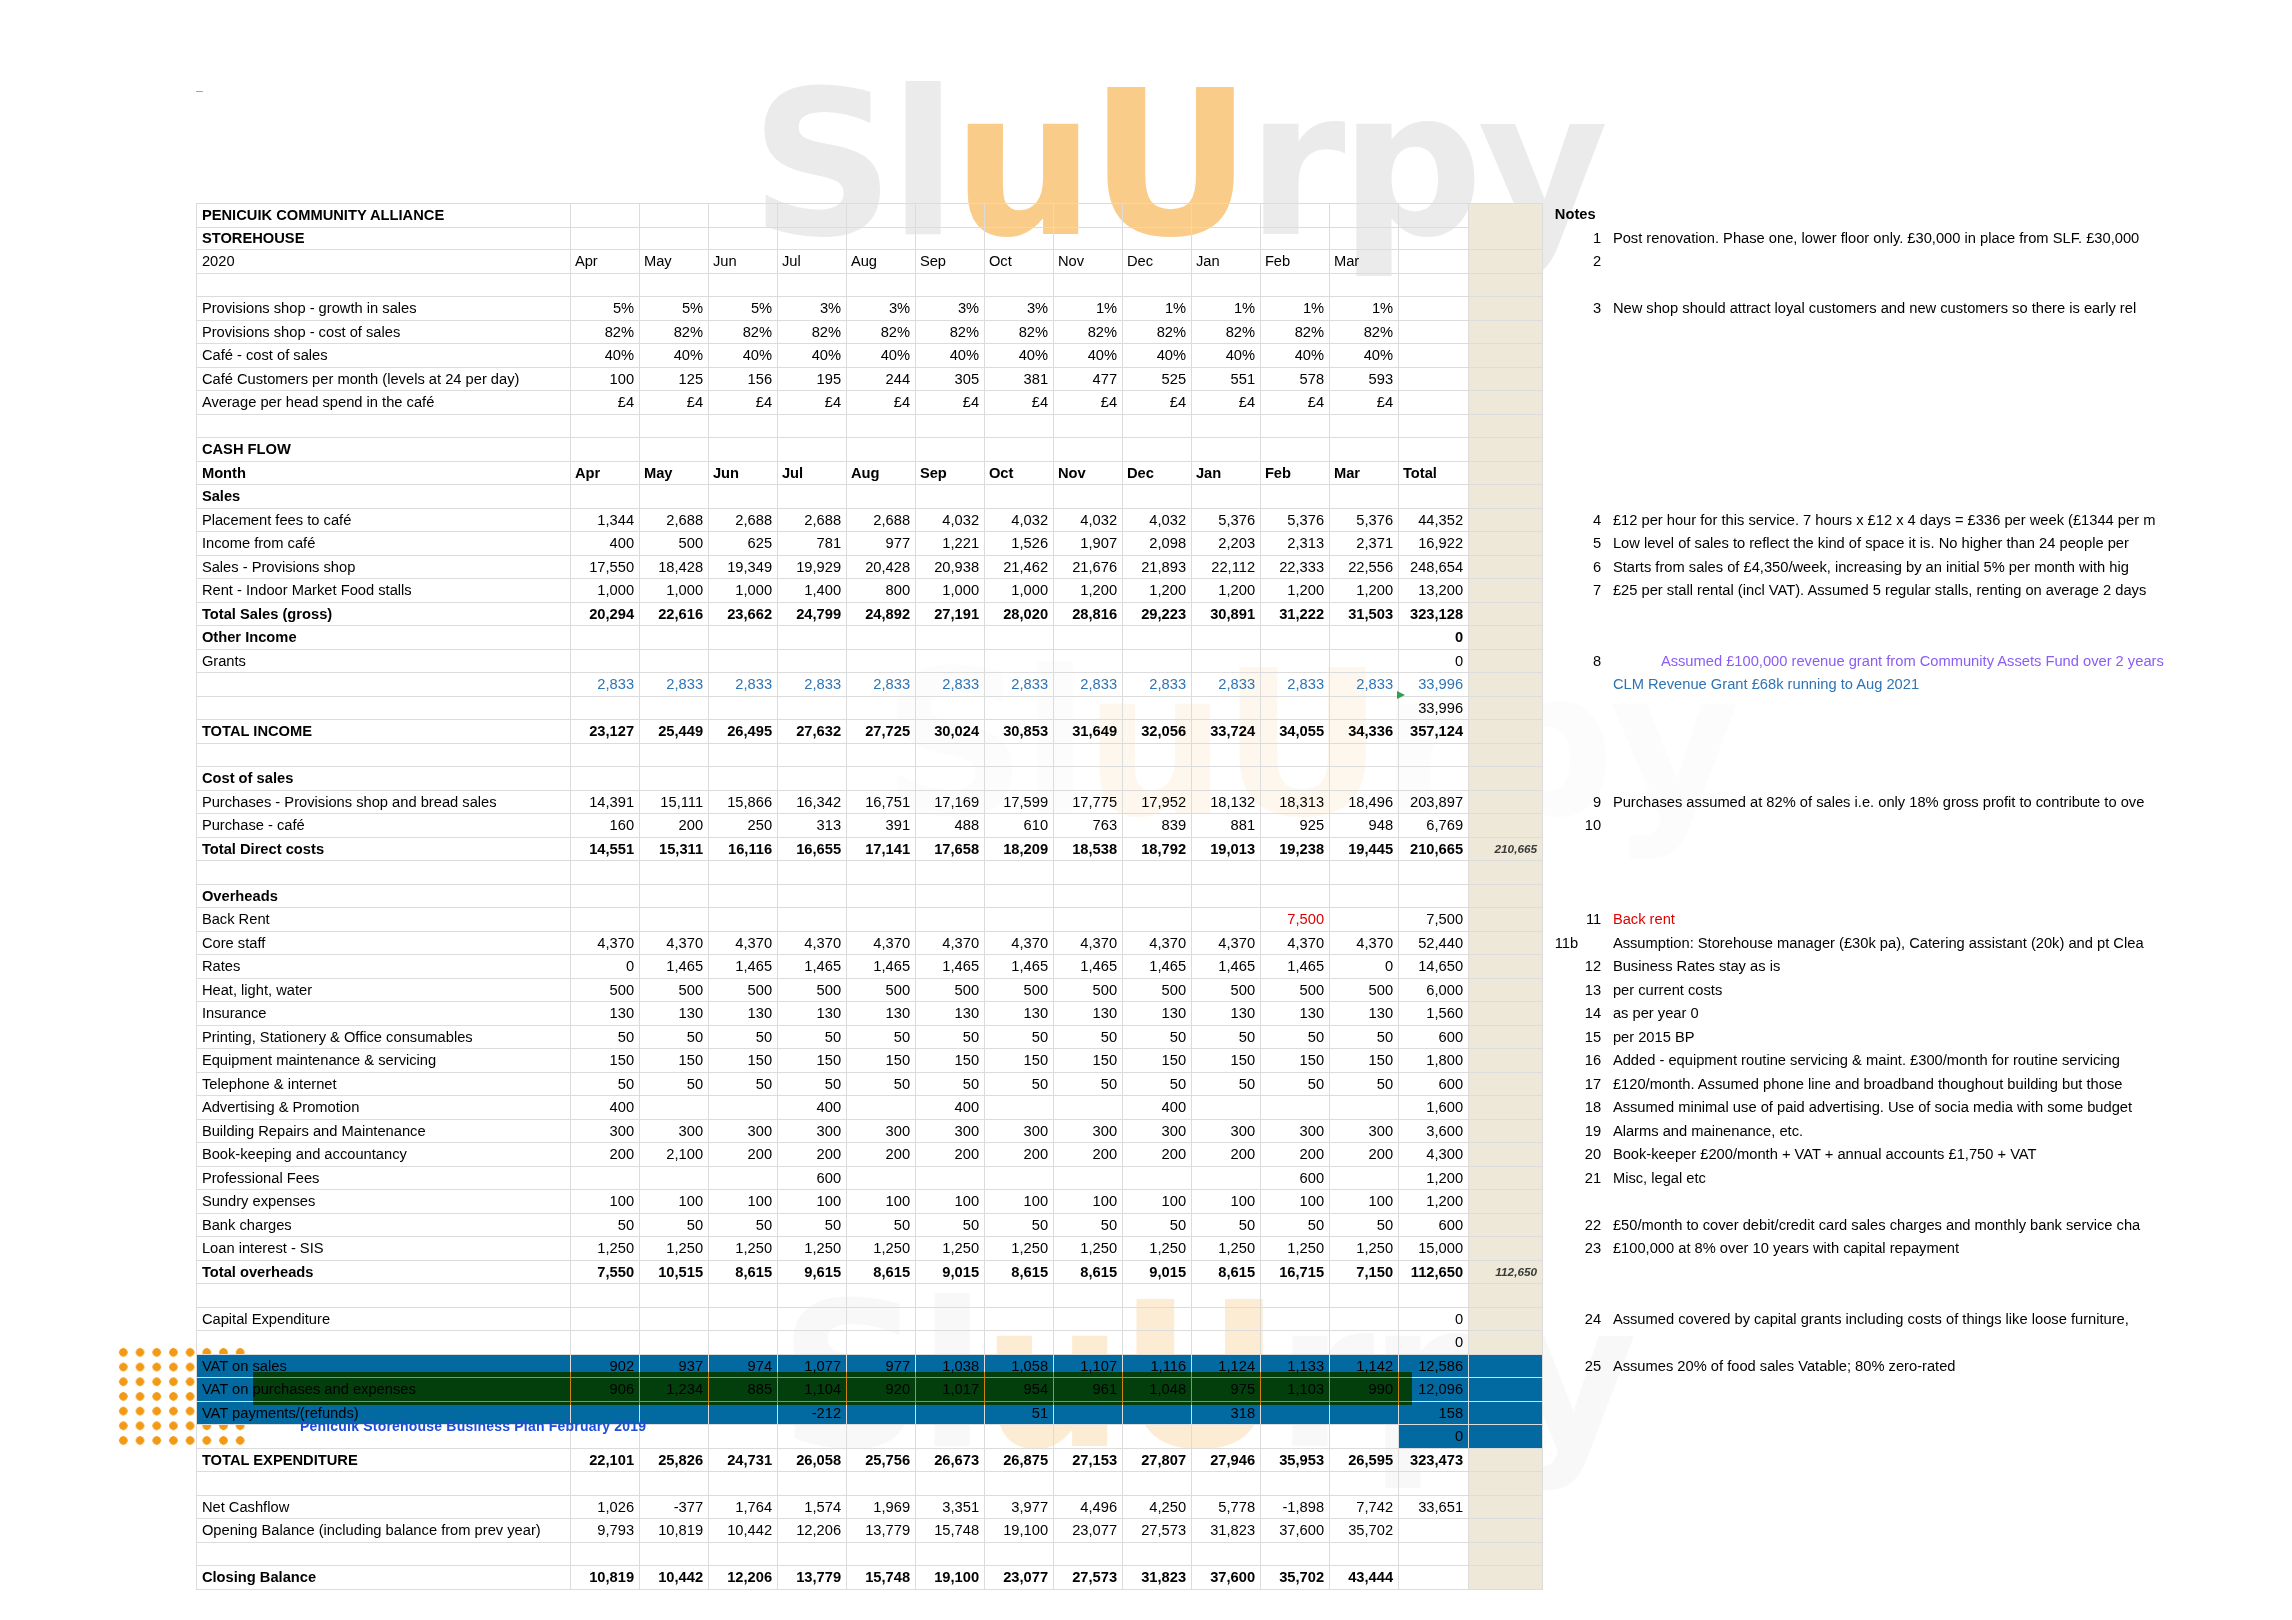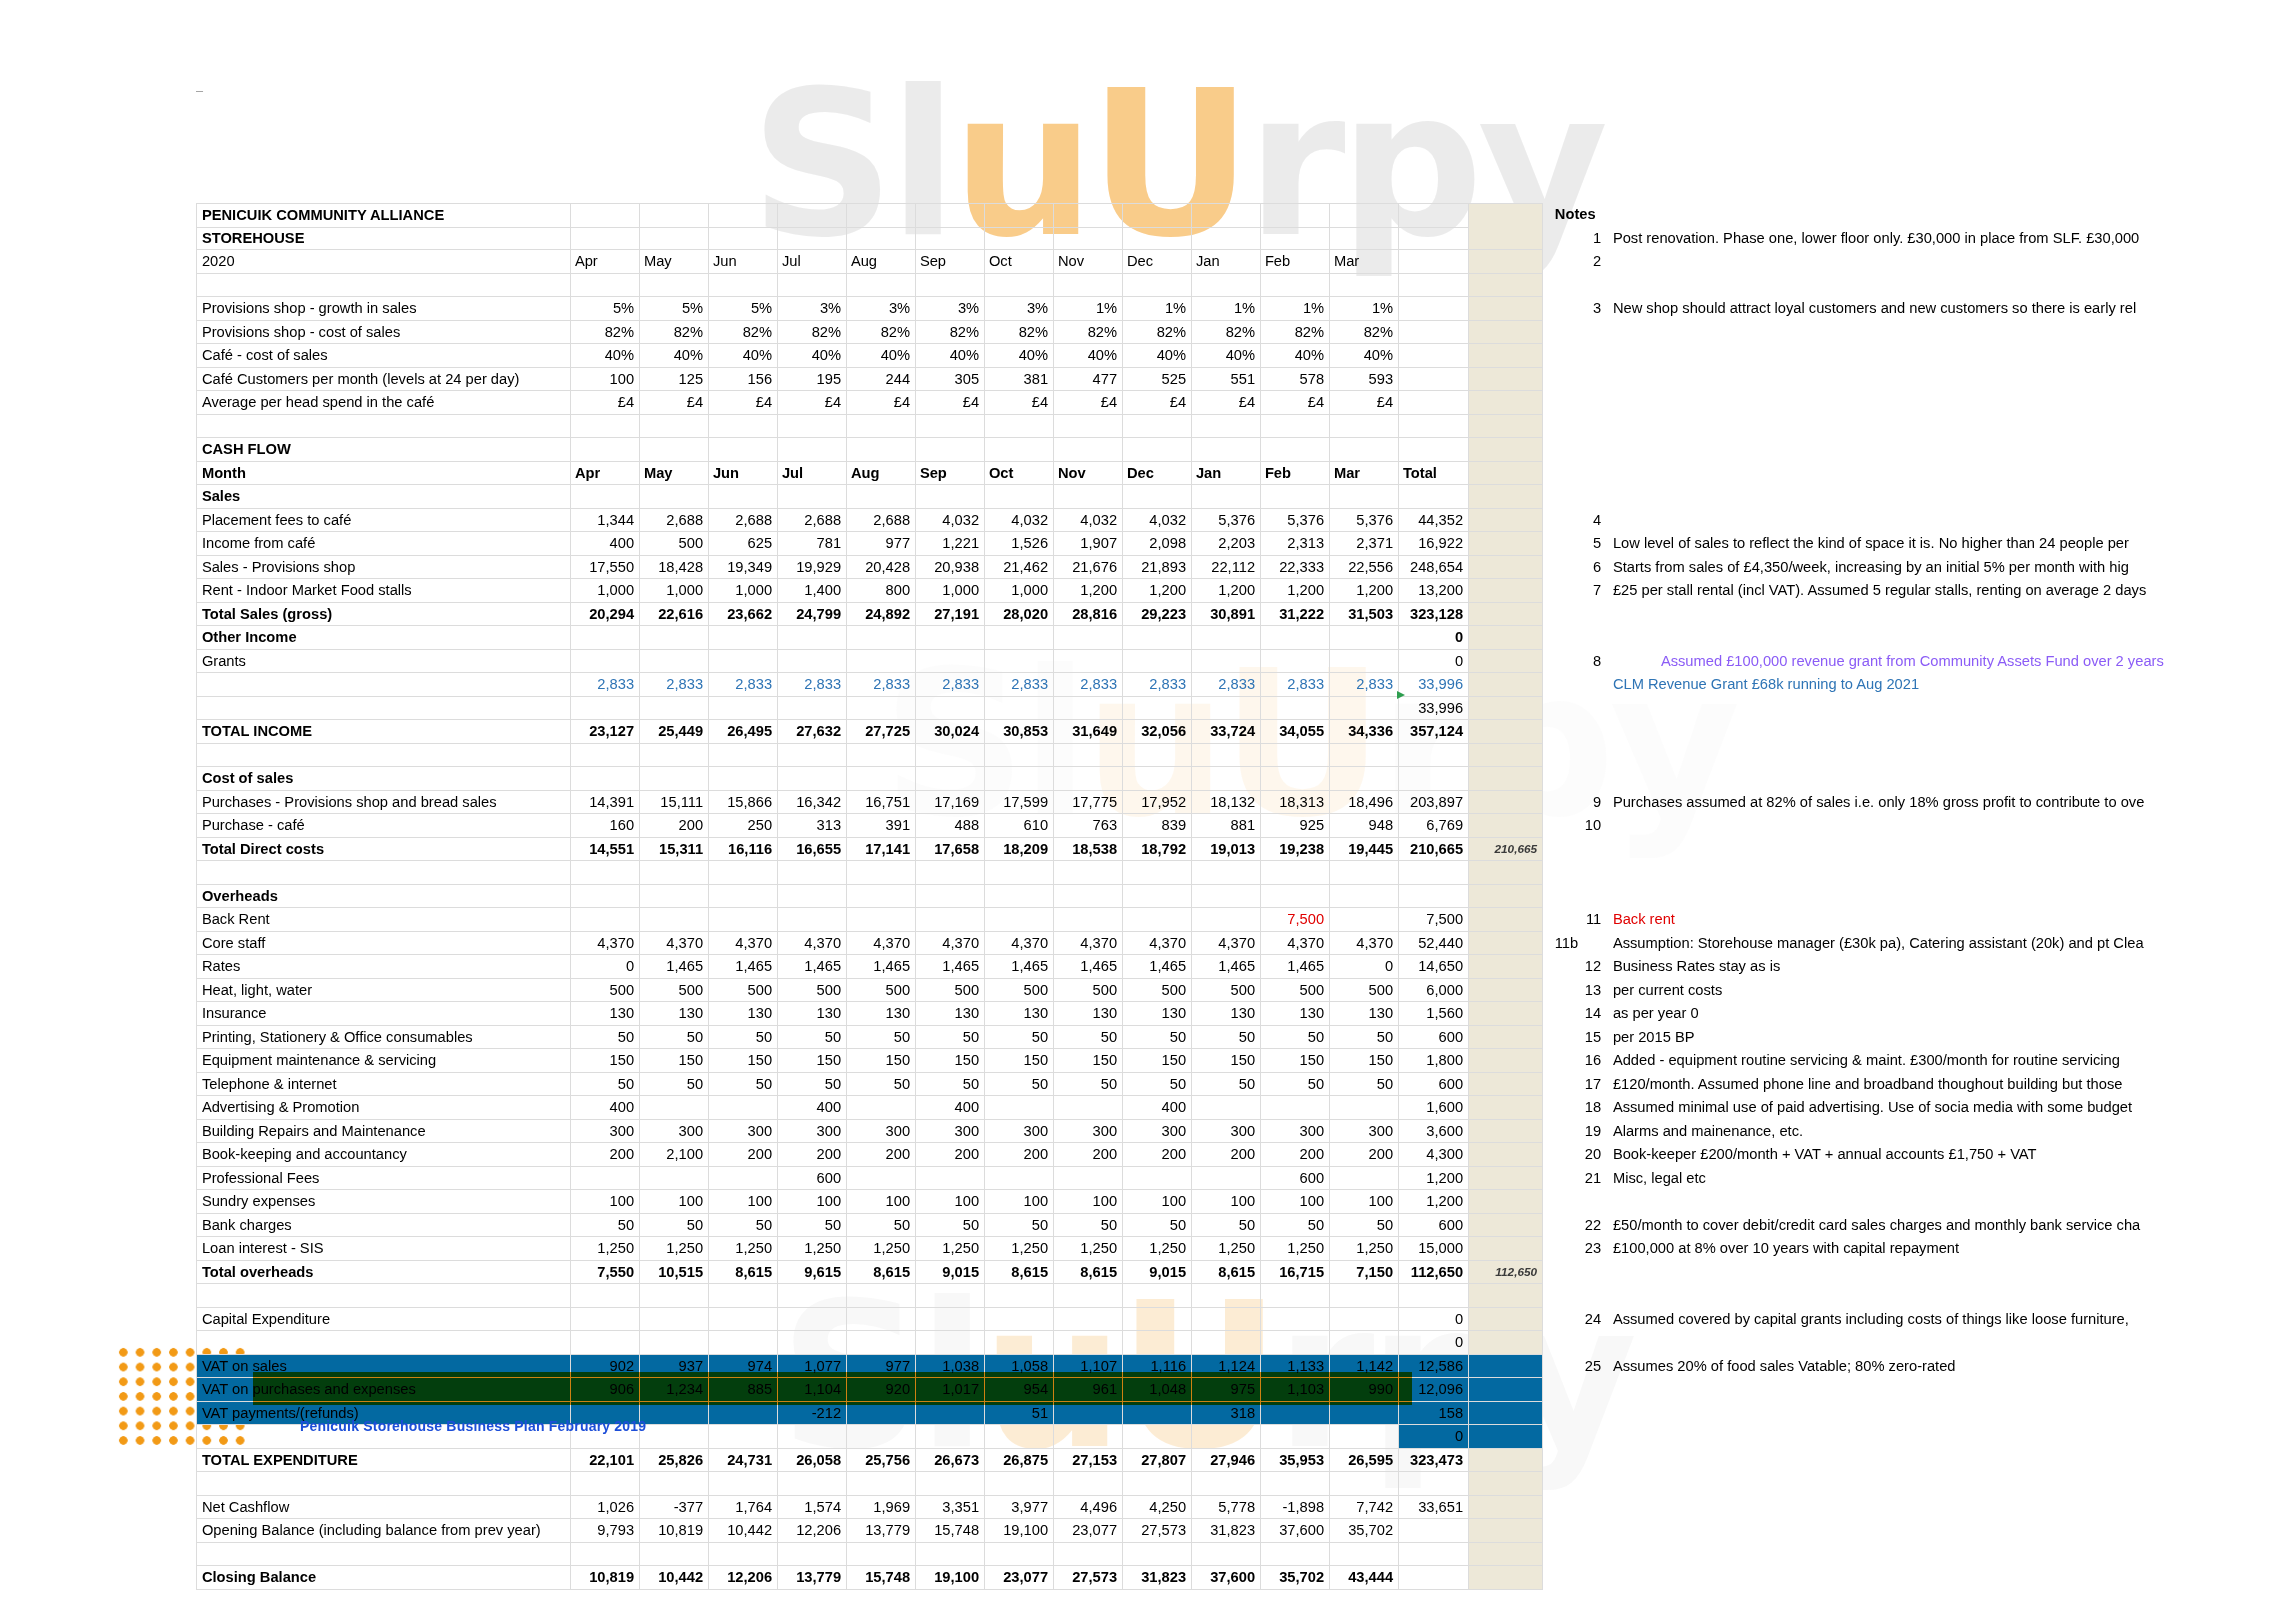--- a/index.html
+++ b/index.html
@@ -326,20 +326,21 @@
         <div class="c num">4,032</div>
         <div class="c num">4,032</div>
         <div class="c num">4,032</div>
         <div class="c num">4,032</div>
         <div class="c num">5,376</div>
         <div class="c num">5,376</div>
         <div class="c num">5,376</div>
         <div class="c num">44,352</div>
         <div class="c beige num it"></div>
         <div class="nc nnum">4</div>
+        <div class="nc ntext">£12 per hour for this service.  7 hours x £12 x 4 days = £336 per week (£1344 per m</div>
       </div>
       <div class="row">
         <div class="c label">Income from café</div>
         <div class="c num">400</div>
         <div class="c num">500</div>
         <div class="c num">625</div>
         <div class="c num">781</div>
         <div class="c num">977</div>
         <div class="c num">1,221</div>
         <div class="c num">1,526</div>

